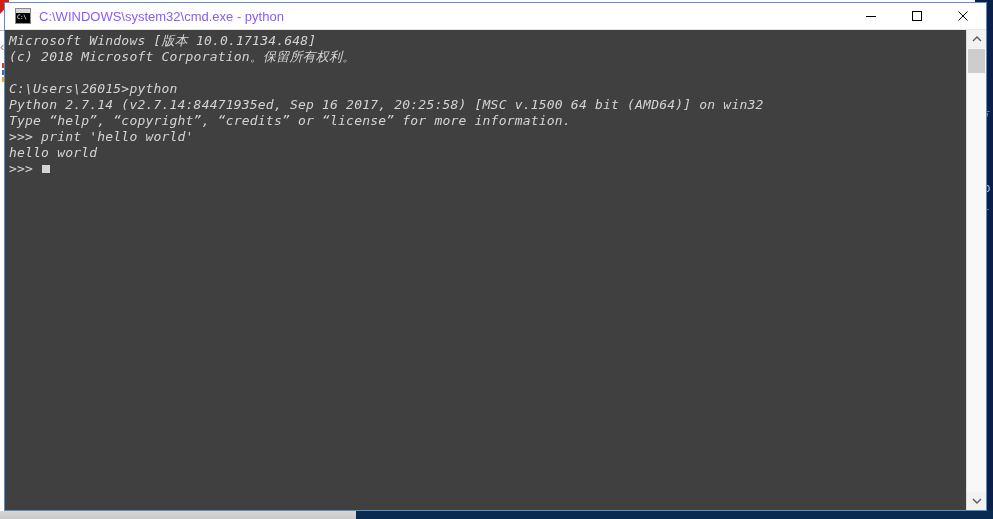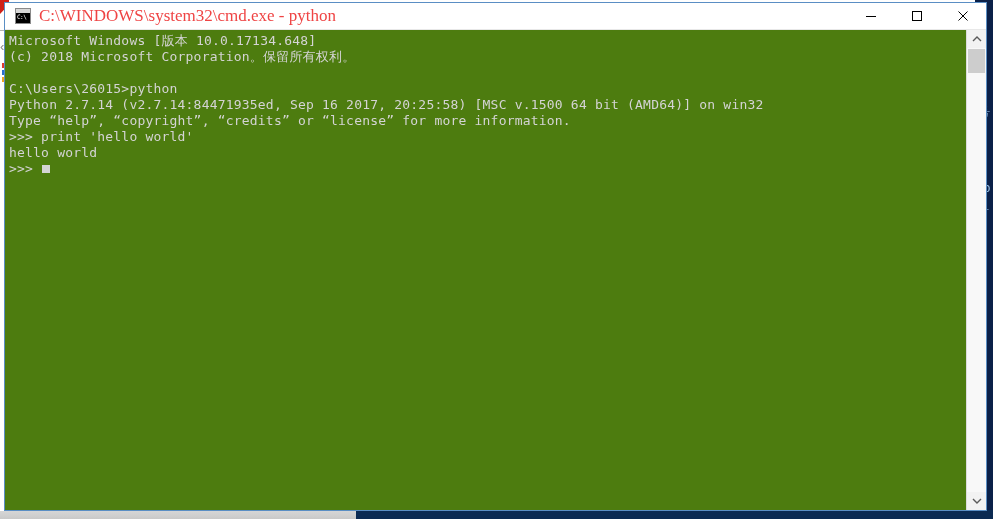--- a/index.html
+++ b/index.html
@@ -128,26 +128,25 @@
   #cmd-app-icon .icon-prompt {
     position: absolute;
     left: 1px; top: 4px;
     font-family: "DejaVu Sans Mono", monospace;
     font-size: 6px;
     line-height: 8px;
     color: #ffffff;
     letter-spacing: -0.5px;
   }
   #titlebar-title {
-    font-size: 17px;
-    color: #ef4444;
+    font-size: 13px;
+    color: #8b5cf6;
     white-space: nowrap;
     flex: 1 1 auto;
     overflow: hidden;
-    font-family: Liberation Serif, serif;
   }
   .win-controls {
     display: flex;
     height: 27px;
     flex: 0 0 auto;
   }
   .win-btn {
     width: 46px;
     height: 27px;
     display: flex;
@@ -160,22 +159,23 @@
   }
   .win-btn svg { display: block; }
 
   
   #console-area {
     position: absolute;
     left: 0;
     top: 27px;
     right: 0;
     bottom: 0;
-    background: #4d7c0f;
+    background: #404040;
     overflow: hidden;
+    font-style: italic;
   }
   #console-text {
     position: absolute;
     left: 4px;
     top: 3px;
     right: 22px;
     color: #d4d4d4;
     font-family: "DejaVu Sans Mono", monospace;
     font-size: 13px;
     line-height: 16px;

